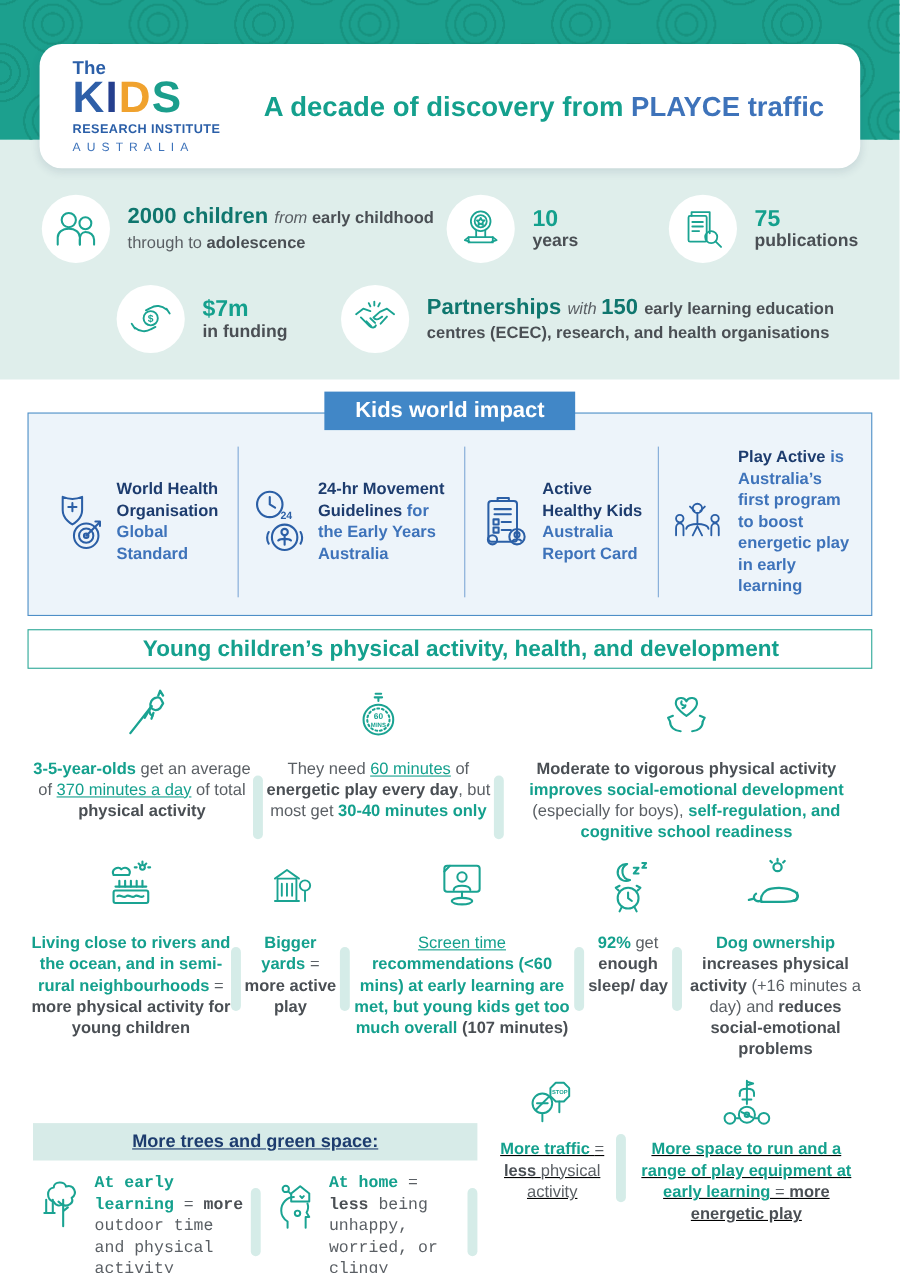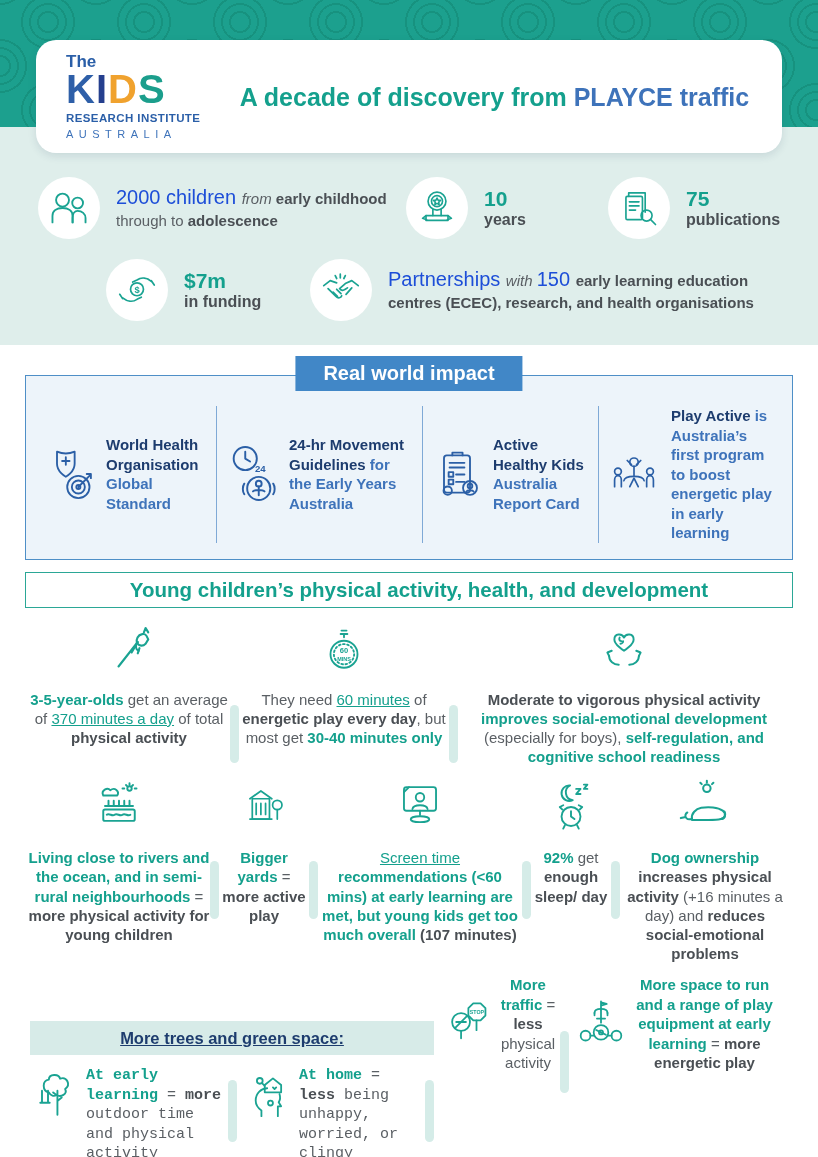--- a/index.html
+++ b/index.html
@@ -23,21 +23,21 @@
   .logo-au{color:#3E73BA;font-size:11px;letter-spacing:5.5px;margin-top:4px;}
   .card-title{flex:1;text-align:center;font-size:25px;font-weight:700;padding-right:24px;line-height:1.2;}
 
   
   .tt{color:#14A08D}.bt{color:#3E73BA}
   .t{color:#14A08D;font-weight:700}
   .tu{color:#14A08D;font-weight:400;text-decoration:underline}
   .d{color:#4A4F54;font-weight:700}
   .g{color:#5A5F64;font-weight:400}
   .gi{color:#5A5F64;font-weight:400;font-style:italic}
-  .tb{color:#1d4ed8;font-weight:400}
+  .tb{color:#0f766e;font-weight:700}
   .big{font-size:20px}
   .n{color:#1D3C6E;font-weight:700}
   .b{color:#3E73BA;font-weight:700}
 
   
   .mint{background:#DFEEEB;height:218px;padding-top:50px;}
   .stats-row{display:flex;align-items:center;}
   .stats-row.r1{padding:0 28px 0 38px;margin-bottom:20px;}
   .stats-row.r2{padding-left:106px;}
   .stat{display:flex;align-items:center;}
@@ -79,21 +79,21 @@
   .facts.r2 .vdiv{height:58px;margin-top:82px;}
 
   
   .green{display:flex;margin:12px 30px 0;}
   .g-left{width:404px;margin-top:46px;}
   .g-banner{height:34px;background:#D7EBE8;display:flex;align-items:center;justify-content:center;
     color:#1D3C6E;font-weight:700;font-size:16.5px;text-decoration:underline;}
   .g-row{display:flex;margin-top:11px;font-family:Liberation Mono, monospace;}
   .g-item-h{display:flex;align-items:flex-start;}
   .g-item-h .g-ic{flex:none;margin-right:8px;}
-  .g-item-v{display:flex;flex-direction:row;align-items:center;text-align:center;}
+  .g-item-v{display:flex;flex-direction:column;align-items:center;text-align:center;text-decoration:underline;}
   .g-item-v .g-ic{height:54px;display:flex;align-items:flex-end;justify-content:center;margin-bottom:6px;}
   .g-text{font-size:15px;line-height:1.3;}
   .g-i1{width:198px}.g-i2{flex:1;padding-left:8px}
   .g-right{flex:1;display:flex;align-items:flex-start;padding-left:10px;}
   .g-i3{width:116px}.g-i4{flex:1;padding:0 6px}
   .green .vdiv{height:62px;}
   .g-left .vdiv{margin-top:14px;}
   .g-right .vdiv{margin-top:56px;}
 
   
@@ -200,21 +200,21 @@
             <path d="M31 10v5M24 12l2 4M38 12l-2 4"></path>
           </g>
             </svg>
         </span>
         <div class="stat-text"><span class="tb big">Partnerships </span><span class="gi">with </span><span class="tb big">150 </span><span class="d">early learning education centres (ECEC), research, and health organisations</span></div>
       </div>
     </div>
   </div>
 
   <div class="rwi">
-    <div class="rwi-banner">Real world impact</div>
+    <div class="rwi-banner">Kids world impact</div>
     <div class="rwi-box">
       <div class="rwi-col c1">
         <span class="rwi-icon">
           <svg width="52" height="58" viewBox="0 0 56 58">
               <g fill="none" stroke="#2B5FA6" stroke-width="2" stroke-linecap="round" stroke-linejoin="round">
             <path d="M14 5c6 2.5 13 2.5 19 0v13c0 9-9.5 14-9.5 14S14 27 14 18z"></path>
             <path d="M23.5 11v8M19.5 15h8"></path>
             <circle cx="37" cy="43" r="12"></circle>
                 <circle cx="37" cy="43" r="7"></circle>
                 <circle cx="37" cy="43" r="2.2"></circle>

